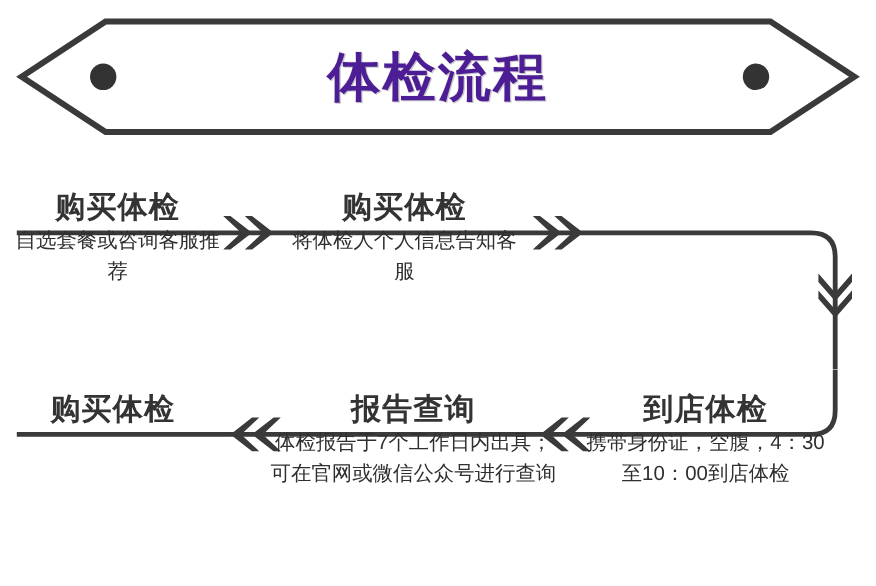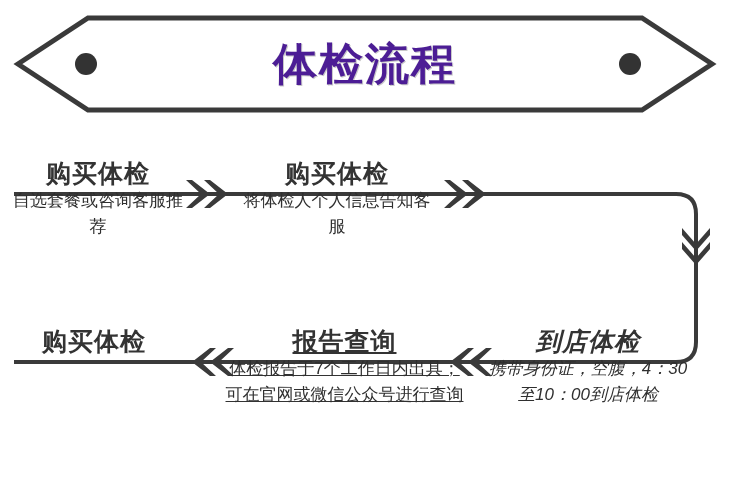--- a/index.html
+++ b/index.html
@@ -93,22 +93,22 @@
   #step-1 { left: 8px;   top: 8px;  width: 180px; }
   #step-2 { left: 242px; top: 8px;  width: 190px; }
   #step-3 { left: 478px; top: 8px;  width: 210px; }
 
   
   .t-title { height: 40px; display: flex; align-items: flex-end; justify-content: center; }
   .t-desc  { }
 
   
   #step-4 { left: 4px;   top: 8px;  width: 180px; }
-  #step-5 { left: 222px; top: 8px;  width: 245px; text-decoration: underline; }
-  #step-6 { left: 488px; top: 8px;  width: 200px; font-style: italic; }
+  #step-5 { left: 222px; top: 8px;  width: 245px; }
+  #step-6 { left: 488px; top: 8px;  width: 200px; }
 </style>
 </head>
 <body>
 
 <div id="canvas">
 
   <div class="banner-wrap">
     <svg class="banner-svg" width="730" height="100" viewBox="0 0 730 100">
       <polygon points="88,4 642,4 712,50 642,96 88,96 18,50" fill="#ffffff" stroke="#3a3a3a" stroke-width="5" stroke-linejoin="miter"></polygon>
       <circle cx="86" cy="50" r="11" fill="#333333"></circle>

